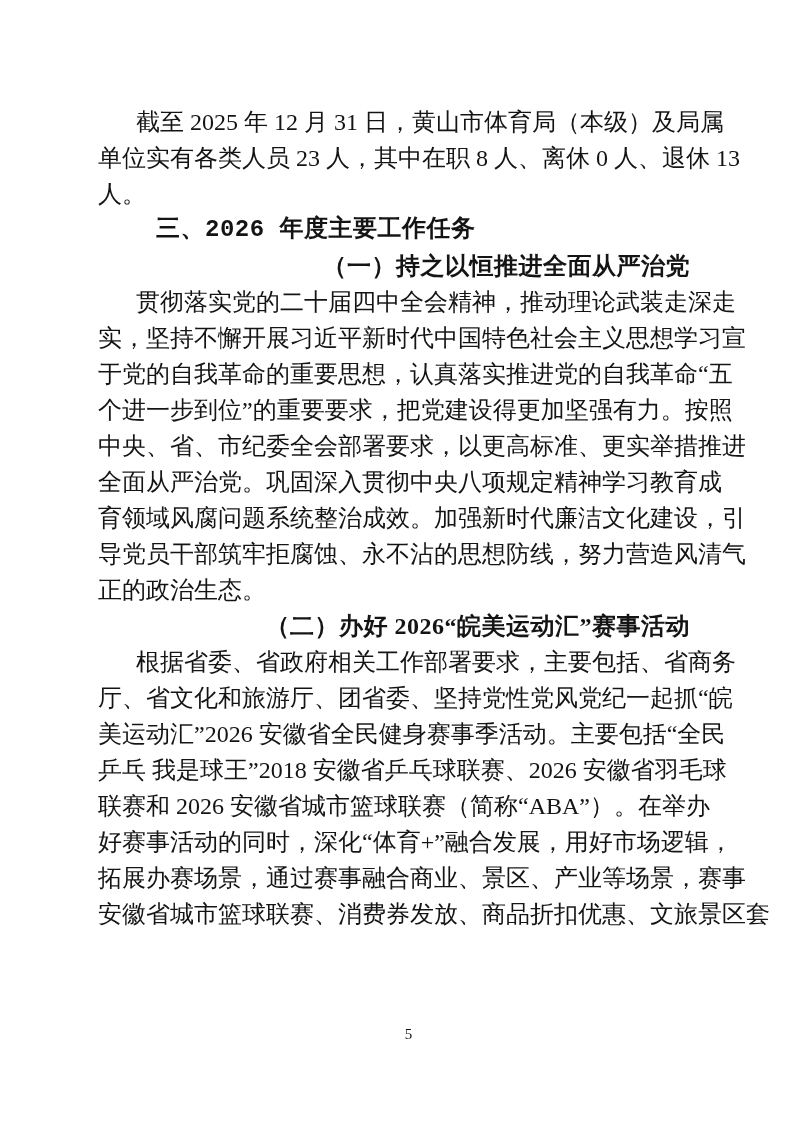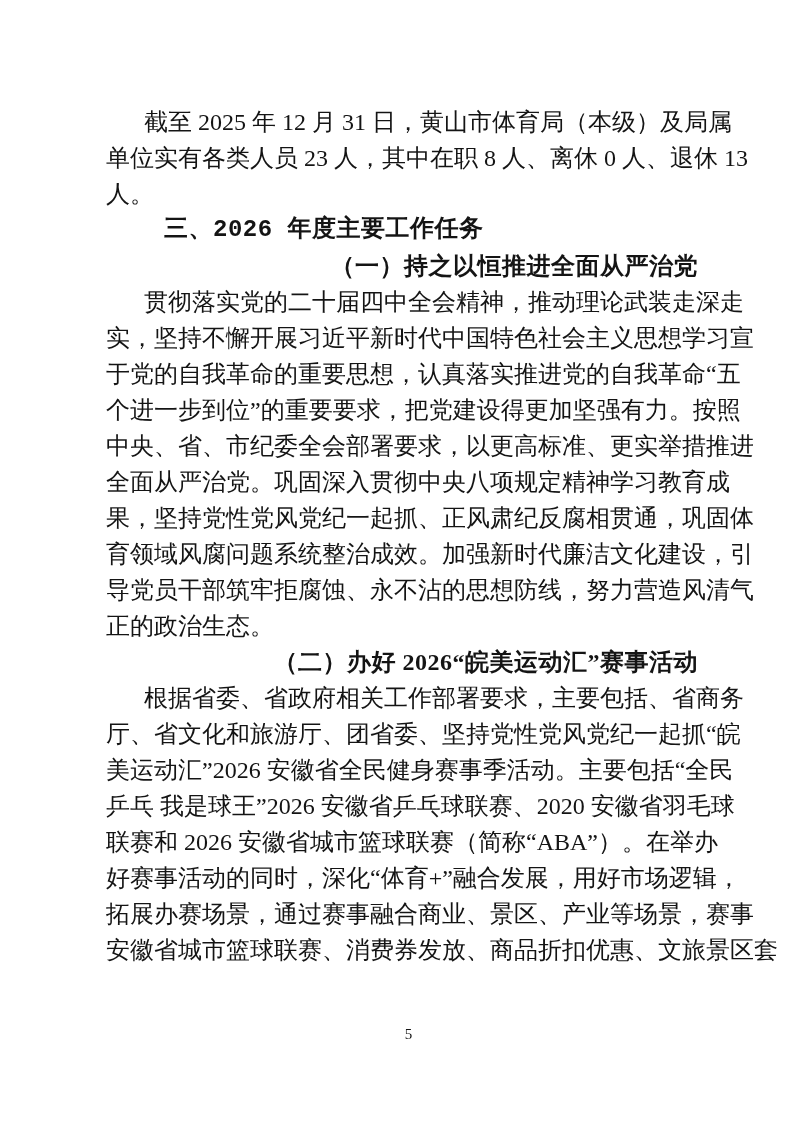--- a/index.html
+++ b/index.html
@@ -10,21 +10,21 @@
   .page {
     position: relative;
     width: 793px;
     height: 1122px;
     background: #ffffff;
     color: #000000;
     overflow: hidden;
   }
   .content {
     position: absolute;
-    left: 106px;
+    left: 98px;
     top: 104px;
     width: 592px;
   }
   .line {
     font-family: "Liberation Serif", "DejaVu Serif", serif;
     font-size: 24px;
     line-height: 36px;
     height: 36px;
     white-space: nowrap;
     color: #141414;
@@ -71,31 +71,30 @@
     <div class="line h1">三、2026 年度主要工作任务</div>
 
     <div class="line h2">（一）持之以恒推进全面从严治党</div>
 
     <div class="line indent">贯彻落实党的二十届四中全会精神，推动理论武装走深走</div>
     <div class="line">实，坚持不懈开展习近平新时代中国特色社会主义思想学习宣</div>
     <div class="line">于党的自我革命的重要思想，认真落实推进党的自我革命“五</div>
     <div class="line">个进一步到位”的重要要求，把党建设得更加坚强有力。按照</div>
     <div class="line">中央、省、市纪委全会部署要求，以更高标准、更实举措推进</div>
     <div class="line">全面从严治党。巩固深入贯彻中央八项规定精神学习教育成</div>
-    <div class="line">果，坚持党性党风党纪一起抓、正风肃纪反腐相贯通，巩固体</div>
     <div class="line">育领域风腐问题系统整治成效。加强新时代廉洁文化建设，引</div>
     <div class="line">导党员干部筑牢拒腐蚀、永不沾的思想防线，努力营造风清气</div>
     <div class="line">正的政治生态。</div>
 
     <div class="line h2">（二）办好 2026“皖美运动汇”赛事活动</div>
 
     <div class="line indent">根据省委、省政府相关工作部署要求，主要包括、省商务</div>
     <div class="line">厅、省文化和旅游厅、团省委、坚持党性党风党纪一起抓“皖</div>
     <div class="line">美运动汇”2026 安徽省全民健身赛事季活动。主要包括“全民</div>
-    <div class="line">乒乓 我是球王”2026 安徽省乒乓球联赛、2020 安徽省羽毛球</div>
+    <div class="line">乒乓 我是球王”2018 安徽省乒乓球联赛、2026 安徽省羽毛球</div>
     <div class="line">联赛和 2026 安徽省城市篮球联赛（简称“ABA”）。在举办</div>
     <div class="line">好赛事活动的同时，深化“体育+”融合发展，用好市场逻辑，</div>
     <div class="line">拓展办赛场景，通过赛事融合商业、景区、产业等场景，赛事</div>
     <div class="line">安徽省城市篮球联赛、消费券发放、商品折扣优惠、文旅景区套</div>
 
   </div>
 
   <div class="page-number">5</div>
 </div>
 

